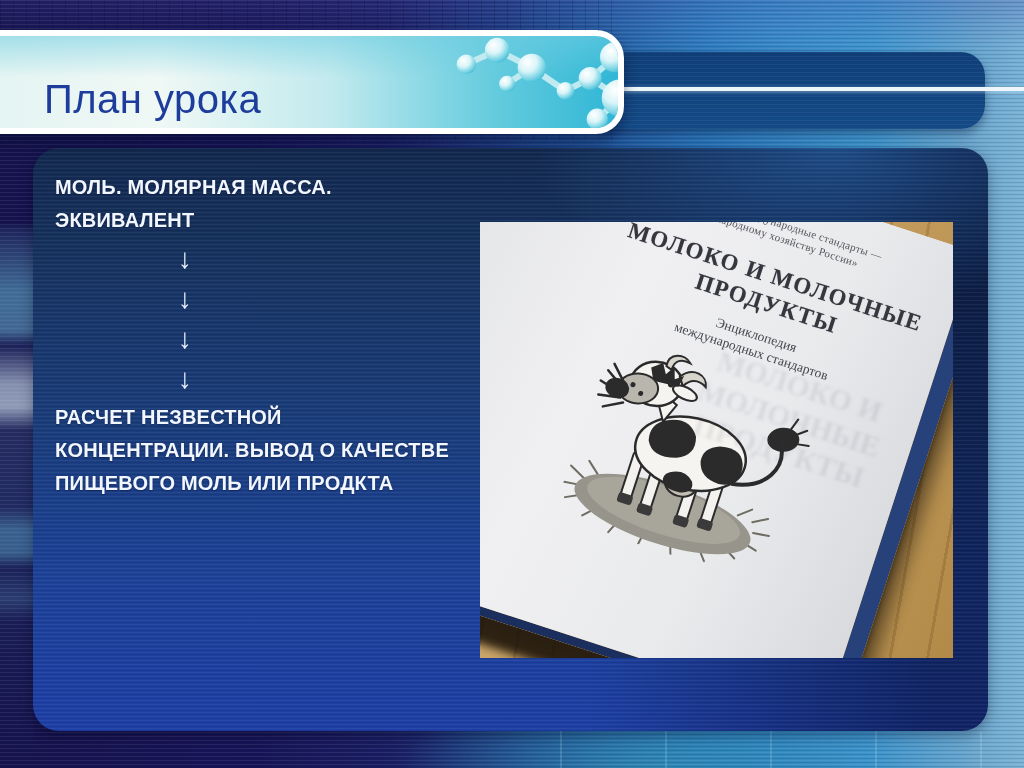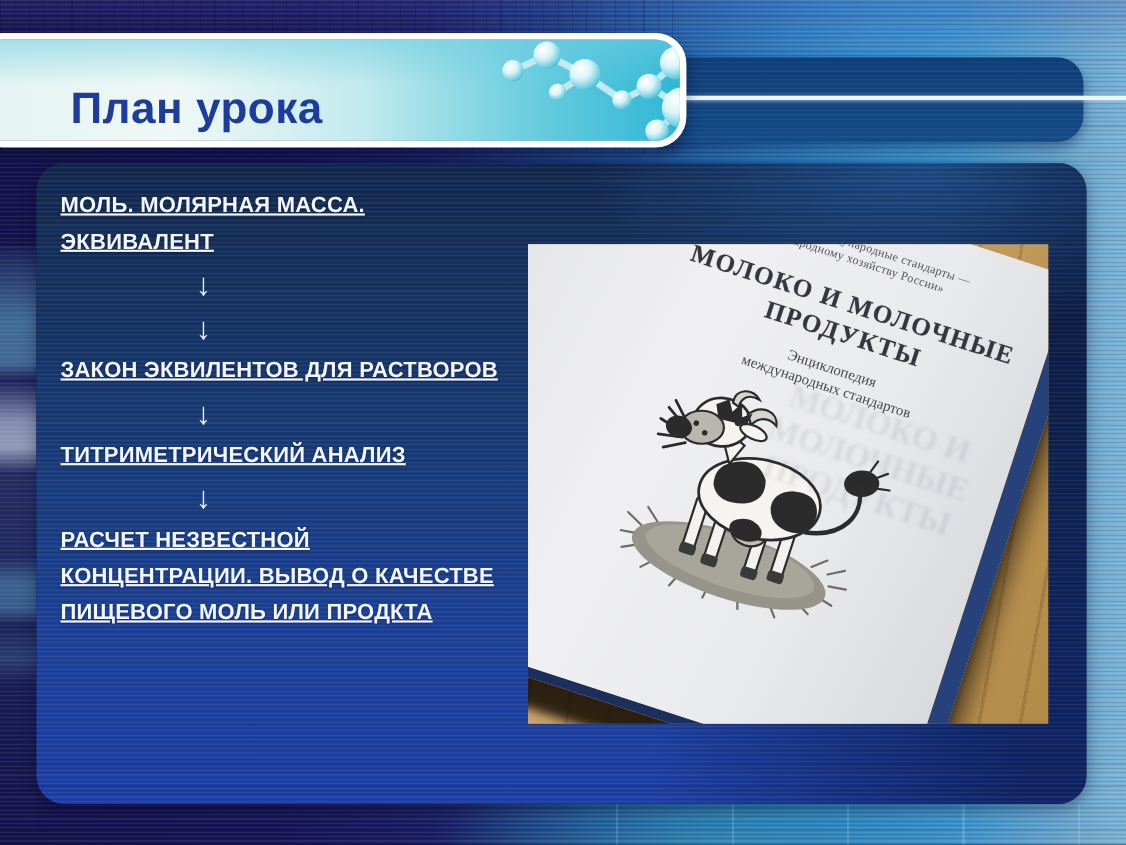--- a/index.html
+++ b/index.html
@@ -53,27 +53,27 @@
     box-shadow:0 1px 4px rgba(220,245,255,0.5);}
 
   
   .header-banner{position:absolute;left:-26px;top:30px;width:650px;height:104px;z-index:5;
     border:6px solid #ffffff;border-radius:28px;box-sizing:border-box;overflow:hidden;
     background:
       linear-gradient(to bottom, rgba(110,205,225,0.55) 0%, rgba(110,205,225,0) 45%),
       linear-gradient(to right, #e3f4f2 0%, #eff8f5 28%, #c2eaee 55%, #66ccde 80%, #2fb6d6 100%);
     box-shadow:0 7px 14px rgba(0,10,45,0.45);
     display:flex;align-items:flex-end;}
-  .header-banner h1{margin:0 0 6px 84px;font-size:40px;font-weight:bold;color:#1d3c9b;letter-spacing:0.5px;}
+  .header-banner h1{margin:0 0 6px 64px;font-size:40px;font-weight:normal;color:#1d3c9b;letter-spacing:0.5px;}
   .molecule{position:absolute;right:-6px;top:0;height:100%;}
 
   
   .plan{position:absolute;left:55px;top:171px;width:430px;z-index:6;color:#f2f6ff;}
   .plan-item{margin:0 0 4px 0;font-size:20px;line-height:33px;font-weight:700;letter-spacing:0.2px;
-    white-space:pre-line;text-shadow:0 1px 2px rgba(0,10,40,0.4);text-decoration:underline;}
+    white-space:pre-line;text-shadow:0 1px 2px rgba(0,10,40,0.4);}
   .plan-arrow{width:260px;text-align:center;font-size:28px;line-height:36px;color:#e8eefb;margin:2px 0 4px 0;font-weight:400;}
 
   
   .photo{position:absolute;left:480px;top:222px;width:473px;height:436px;overflow:hidden;z-index:6;
     background:linear-gradient(115deg,#d6b176 0%,#c9a365 45%,#b28a48 100%);}
   .photo::before{content:"";position:absolute;inset:0;
     background:repeating-linear-gradient(100deg, transparent 0 34px, rgba(100,62,20,0.22) 34px 37px);}
   .book-page{position:absolute;left:-90px;top:-60px;width:520px;height:490px;box-sizing:content-box;
     transform:rotate(18deg);
     background:linear-gradient(100deg,#e2e3e5 0%,#f0f0f2 38%,#e9eaec 70%,#d8d9dd 100%);
@@ -139,23 +139,21 @@
         <circle cx="300" cy="94" r="12"></circle>
       </g>
     </svg>
   </div>
 
   <div class="plan">
     <p class="plan-item">МОЛЬ. МОЛЯРНАЯ МАССА.
 ЭКВИВАЛЕНТ</p>
     <div class="plan-arrow">↓</div>
     <div class="plan-arrow">↓</div>
-    <p class="plan-item">ЗАКОН ЭКВИЛЕНТОВ ДЛЯ РАСТВОРОВ</p>
-    <div class="plan-arrow">↓</div>
-    <p class="plan-item">ТИТРИМЕТРИЧЕСКИЙ АНАЛИЗ</p>
+    <div class="plan-arrow">↓</div>
     <div class="plan-arrow">↓</div>
     <p class="plan-item">РАСЧЕТ НЕЗВЕСТНОЙ
 КОНЦЕНТРАЦИИ. ВЫВОД О КАЧЕСТВЕ
 ПИЩЕВОГО МОЛЬ ИЛИ ПРОДКТА</p>
   </div>
 
   <div class="photo">
     <div class="book-page">
       <div class="book-ghost">МОЛОКО И МОЛОЧНЫЕ
 ПРОДУКТЫ</div>

